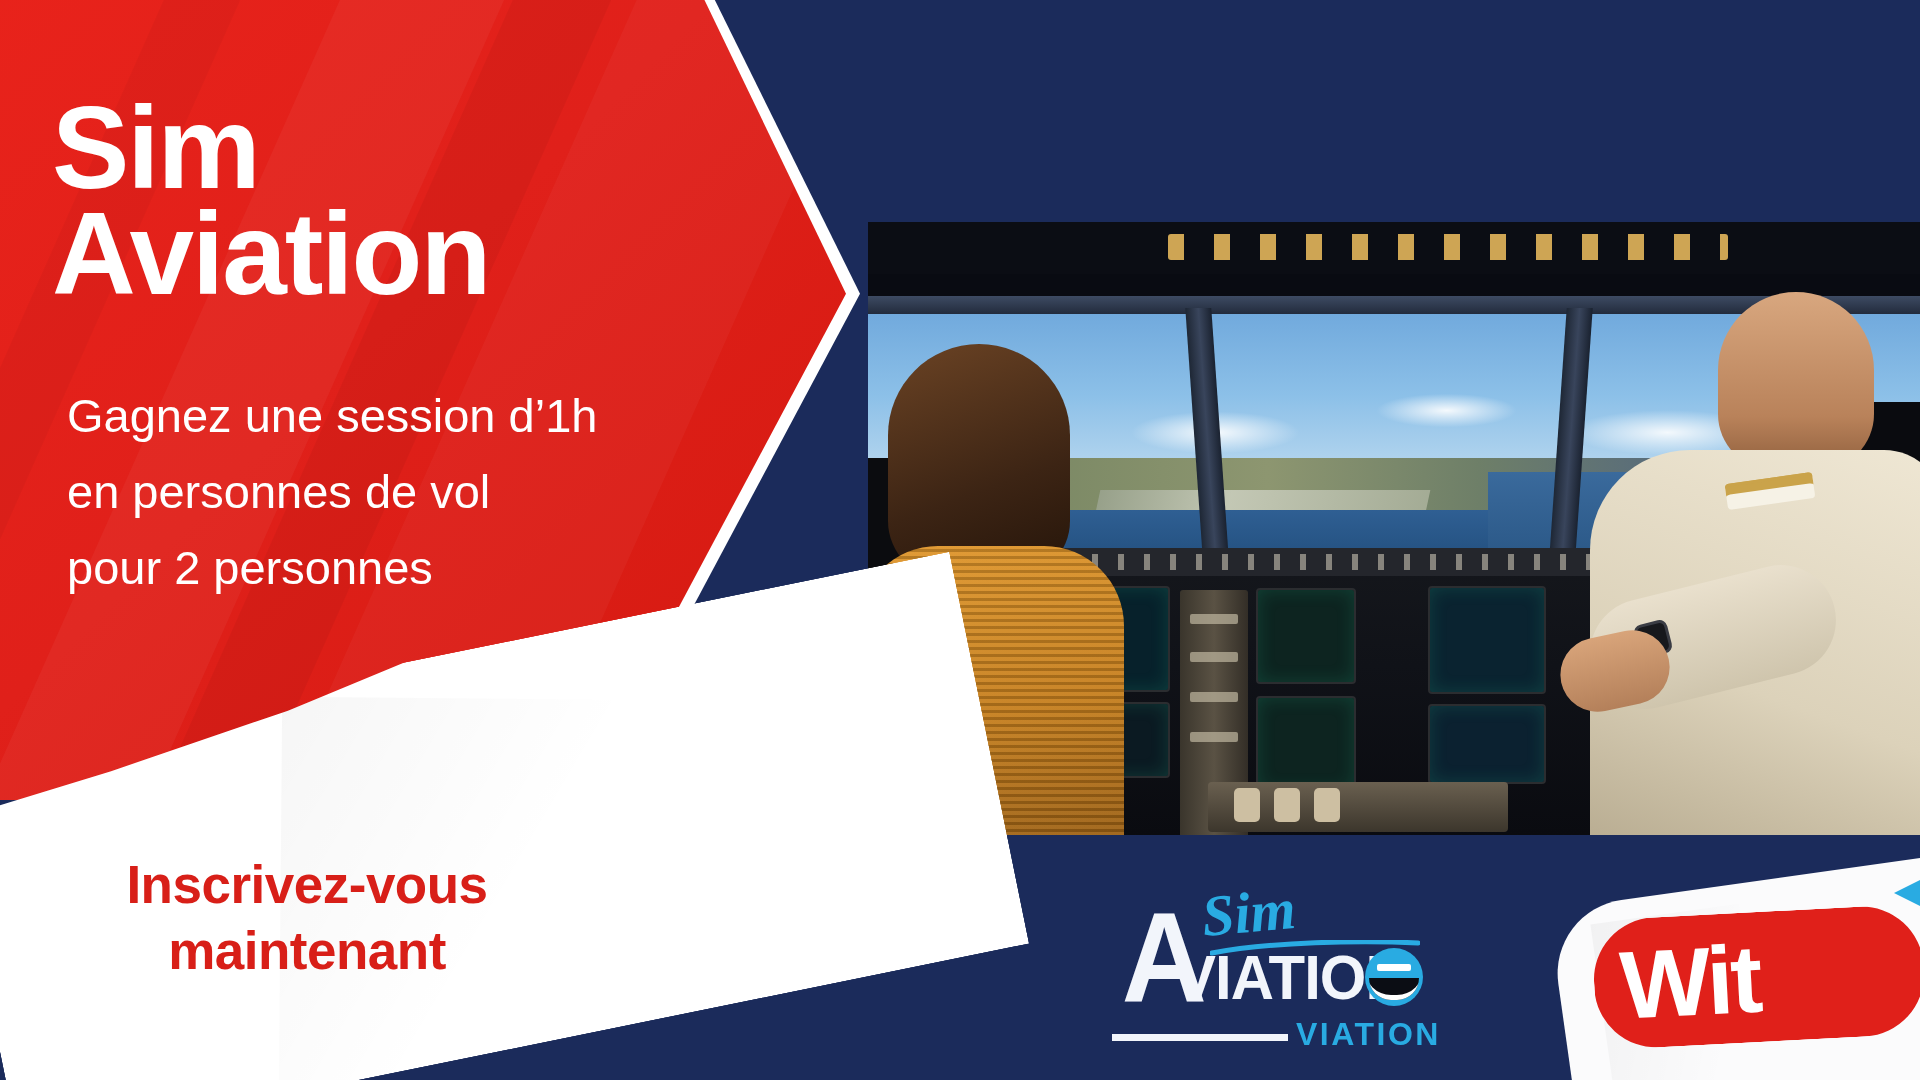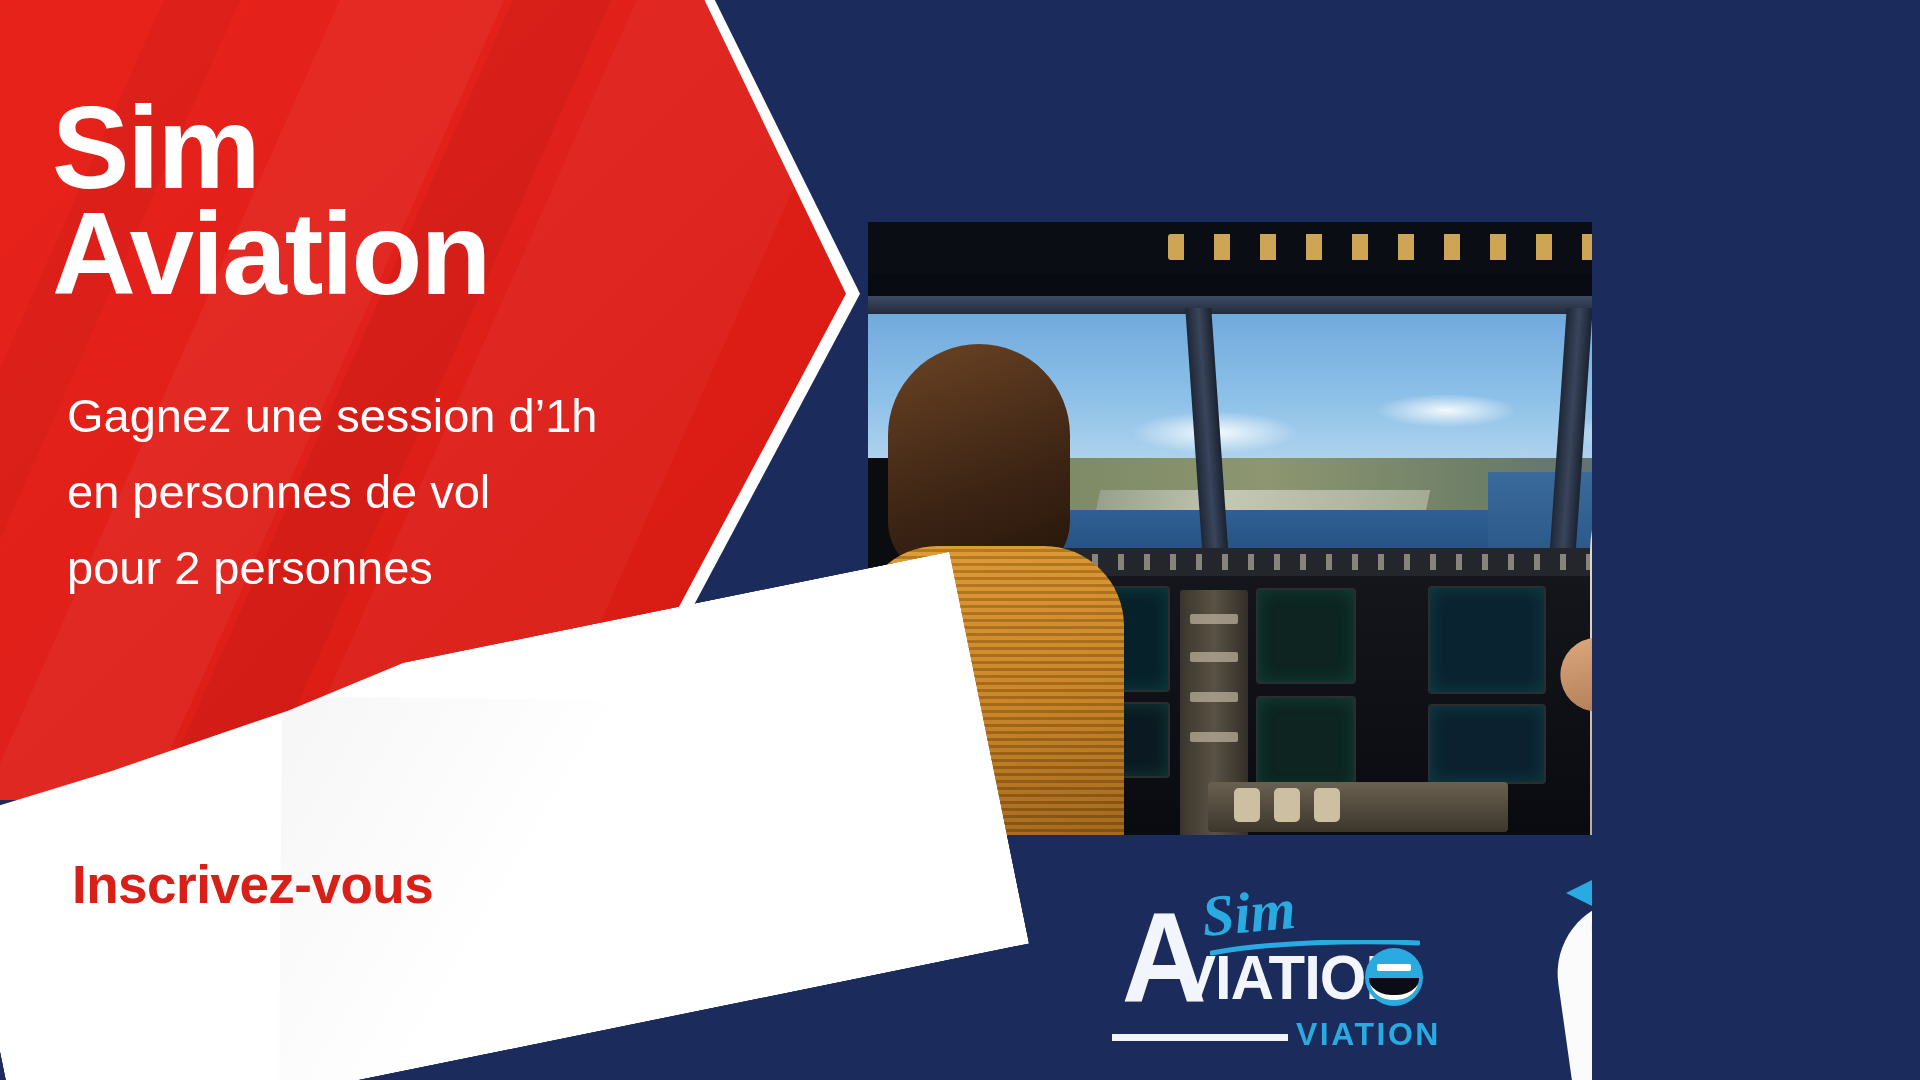--- a/index.html
+++ b/index.html
@@ -2,21 +2,21 @@
 <html><head>
 <meta charset="utf-8">
 <style>
   * { margin:0; padding:0; box-sizing:border-box; }
   html,body { width:1920px; height:1080px; overflow:hidden; }
   body {
     font-family:"Liberation Sans", sans-serif;
     background:#1b2b5b;
     position:relative;
   }
-  .stage { position:absolute; inset:0; width:1592px; height:1080px; overflow:hidden; }
+  .stage { position:absolute; inset:0; width:1920px; height:1080px; overflow:hidden; }
 
   
   .navy-bg { position:absolute; inset:0; background:#1b2b5b; }
 
   
   .photo-wrap {
     position:absolute; left:868px; top:222px; width:1052px; height:613px;
     overflow:hidden; background:#06070d;
   }
   .photo { position:absolute; inset:0; }
@@ -135,21 +135,21 @@
     position:absolute; left:52px; top:95px; width:640px;
     color:#ffffff; font-weight:bold; font-size:116px; line-height:106px;
     letter-spacing:-2px;
   }
   .subhead{
     position:absolute; left:52px; top:378px; width:620px;
     color:#ffffff; font-size:47px; line-height:76px; font-weight:normal;margin-left:15px;
   }
   .cta{
     position:absolute; left:72px; top:852px; width:470px;
-    color:#d81f18; font-weight:bold; font-size:53px; line-height:66px; text-align:left;
+    color:#d81f18; font-weight:bold; font-size:53px; line-height:66px; text-align:center;
     letter-spacing:-0.5px;
   }
 
   
   .sa-logo{position:absolute;left:1118px;top:888px;width:330px;height:176px;}
   .sa-A{position:absolute;left:0px;top:6px;font-size:128px;line-height:128px;color:#f2f5fb;
     font-weight:bold;font-family:"Liberation Sans",sans-serif;transform:scaleX(.92);}
   .sa-sim{position:absolute;left:84px;top:-4px;font-size:58px;line-height:58px;color:#29ABE2;
     font-style:italic;font-weight:bold;font-family:"Liberation Serif",serif;transform:rotate(-5deg);}
   .sa-swoosh{position:absolute;left:92px;top:52px;width:210px;height:16px;}
@@ -266,20 +266,21 @@
   </div>
 
   <div class="subhead">
     <div>Gagnez une session d’1h</div>
     <div>en personnes de vol</div>
     <div>pour 2 personnes</div>
   </div>
 
   <div class="cta">
     <div>Inscrivez-vous</div>
+    <div>maintenant</div>
   </div>
 
   <div class="sa-logo">
     <div class="sa-A">A</div>
     <div class="sa-sim">Sim</div>
     <svg class="sa-swoosh" viewBox="0 0 210 16">
       <path d="M2 13 C60 2, 150 0, 208 3" stroke="#29ABE2" stroke-width="5" fill="none" stroke-linecap="round"></path>
     </svg>
     <div class="sa-aviation">VIATION</div>
     <div class="sa-o"></div>

